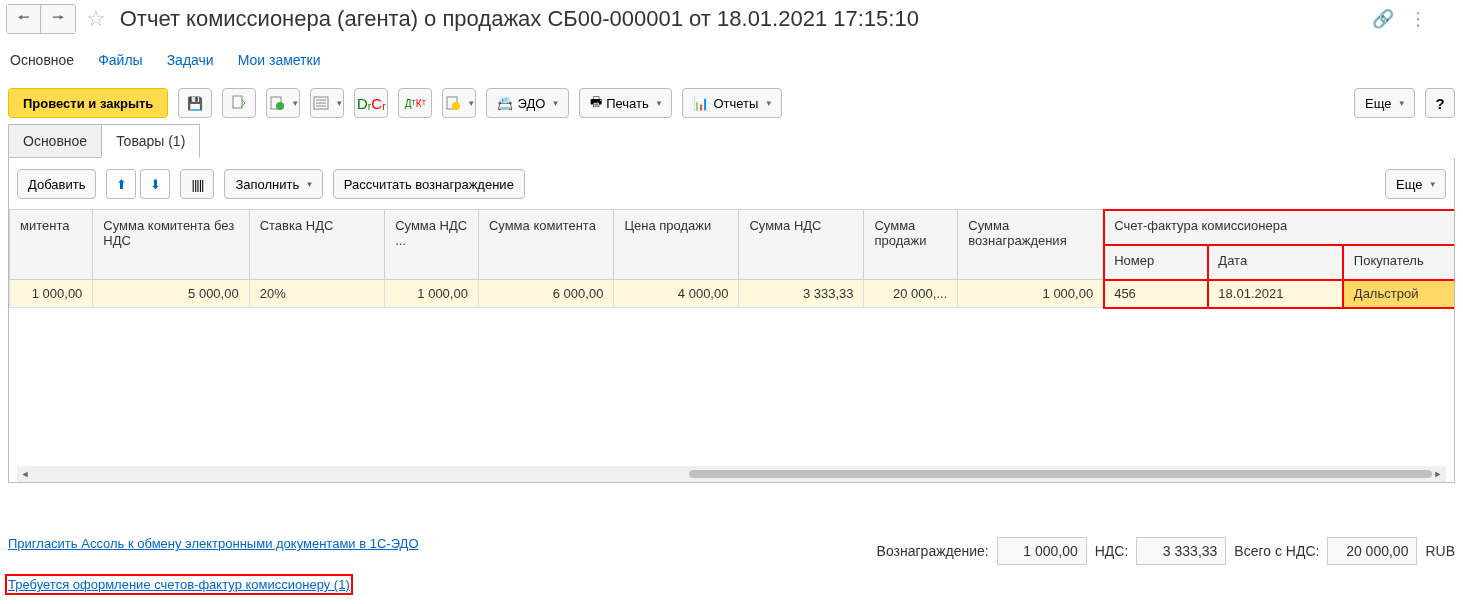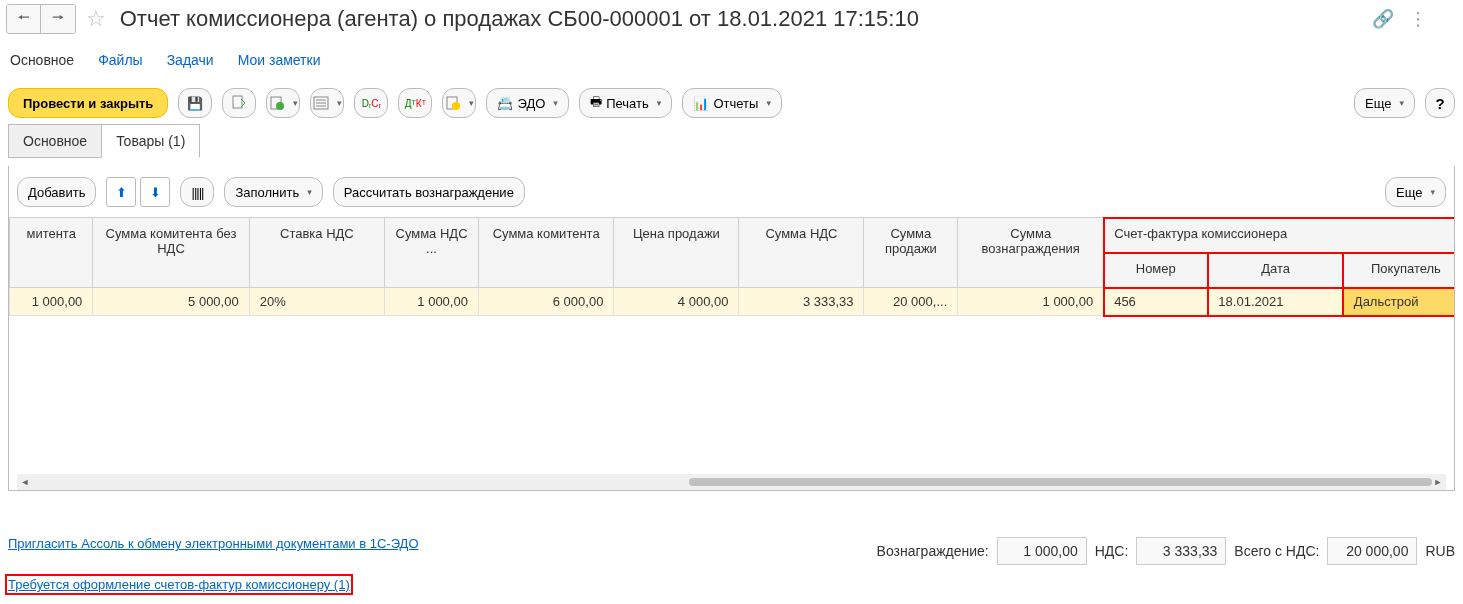--- a/index.html
+++ b/index.html
@@ -16,44 +16,44 @@
 .hdr-icons { display: flex; gap: 14px; padding-right: 30px; color: #999; }
 .hdr-icon { font-size: 18px; cursor: pointer; }
 
 
 .nav-tabs { display: flex; gap: 24px; padding: 14px 10px 14px 10px; border-bottom: none; }
 .nav-tab { color: #0066cc; cursor: pointer; font-size: 14px; }
 .nav-tab.active { color: #333; text-decoration: none; }
 
 
 .toolbar { display: flex; gap: 10px; padding: 6px 8px; align-items: center; }
-.btn { border: 1px solid #bbb; background: #f8f8f8; border-radius: 12px; padding: 6px 10px; cursor: pointer; font-size: 13px; display: inline-flex; align-items: center; gap: 4px; height: 30px; }
+.btn { border: 1px solid #bbb; background: #f8f8f8; border-radius: 4px; padding: 6px 10px; cursor: pointer; font-size: 13px; display: inline-flex; align-items: center; gap: 4px; height: 30px; }
 .btn-primary { background: #ffdb4d; border-color: #e6c200; font-weight: bold; padding: 6px 14px; }
 .btn-icon { width: 34px; padding: 0; justify-content: center; }
 .btn.dd::after { content: "▾"; font-size: 9px; color: #666; margin-left: 4px; }
 .spacer { flex: 1; }
 .help-btn { width: 30px; padding: 0; justify-content: center; font-weight: bold; font-size: 15px; }
 
 
 .form-tabs { display: flex; padding: 0 8px; }
 .form-tab { border: 1px solid #bbb; background: #f0f0f0; padding: 8px 14px; cursor: pointer; font-size: 14px; margin-right: -1px; }
 .form-tab.active { background: #fff; border-bottom-color: #fff; position: relative; z-index: 1; }
 
 
-.tab-content { border: 1px solid #bbb; margin: 8px 8px; border-top: none; padding-top: 1px; height: 325px; position: relative; }
+.tab-content { border: 1px solid #bbb; margin: 0 8px; border-top: none; padding-top: 1px; height: 325px; position: relative; }
 .row-toolbar { display: flex; gap: 10px; padding: 10px 8px; align-items: center; }
 .arrow-group { display: flex; gap: 4px; }
 .arrow-btn { width: 30px; height: 30px; border: 1px solid #bbb; border-radius: 3px; display: inline-flex; align-items: center; justify-content: center; cursor: pointer; background: #fff; }
 .arrow-up { color: #0066cc; }
 .arrow-down { color: #0066cc; }
 
 
 .table-wrap { overflow-x: hidden; position: relative; height: 244px; }
 .table { border-collapse: collapse; width: 1460px; }
-.table th { background: #f5f5f5; border: 1px solid #d0d0d0; padding: 8px 10px; text-align: center; font-weight: normal; font-size: 13px; vertical-align: top; height: 35px; }
+.table th { background: #f5f5f5; border: 1px solid #d0d0d0; padding: 8px 10px; text-align: left; font-weight: normal; font-size: 13px; vertical-align: top; height: 35px; }
 .table th.grouped-parent { text-align: left; }
 .table td { border: 1px solid #e0e0e0; padding: 6px 10px; text-align: right; background: #fff8dc; height: 28px; }
 .table td.tl { text-align: left; }
 .sel-cell { background: #ffd966 !important; }
 .red-box { outline: 2px solid red; outline-offset: -1px; }
 
 
 .scroll-track { position: absolute; bottom: 0; left: 8px; right: 8px; height: 16px; background: #f0f0f0; display: flex; align-items: center; }
 .scroll-arrow { width: 16px; height: 16px; display: inline-flex; align-items: center; justify-content: center; font-size: 9px; color: #666; cursor: pointer; }
 .scroll-thumb { position: absolute; left: 47%; width: 52%; height: 8px; background: #c0c0c0; border-radius: 4px; top: 4px; cursor: pointer; }
@@ -112,21 +112,21 @@
     </button>
   <button class="btn btn-icon dd">
       <svg class="ico-svg" viewBox="0 0 16 16">
         <rect x="1" y="2" width="14" height="12" fill="none" stroke="#888"></rect>
         <line x1="3" y1="5" x2="13" y2="5" stroke="#888"></line>
         <line x1="3" y1="8" x2="13" y2="8" stroke="#888"></line>
         <line x1="3" y1="11" x2="13" y2="11" stroke="#888"></line>
       </svg>
     </button>
   <button class="btn btn-icon">
-      <span style="font-size:10px;"><span style="color:green">Dᵣ</span><span style="color:red">Cᵣ</span></span>
+      <span style="font-size:15px;"><span style="color:green">Dᵣ</span><span style="color:red">Cᵣ</span></span>
     </button>
   <button class="btn btn-icon">
       <span style="font-size:10px;"><span style="color:green">Дᵀ</span><span style="color:red">Кᵀ</span></span>
     </button>
   <button class="btn btn-icon dd">
       <svg class="ico-svg" viewBox="0 0 16 16">
         <rect x="2" y="2" width="10" height="12" fill="none" stroke="#888"></rect>
         <circle cx="11" cy="11" r="4" fill="#fc0"></circle>
       </svg>
     </button>

